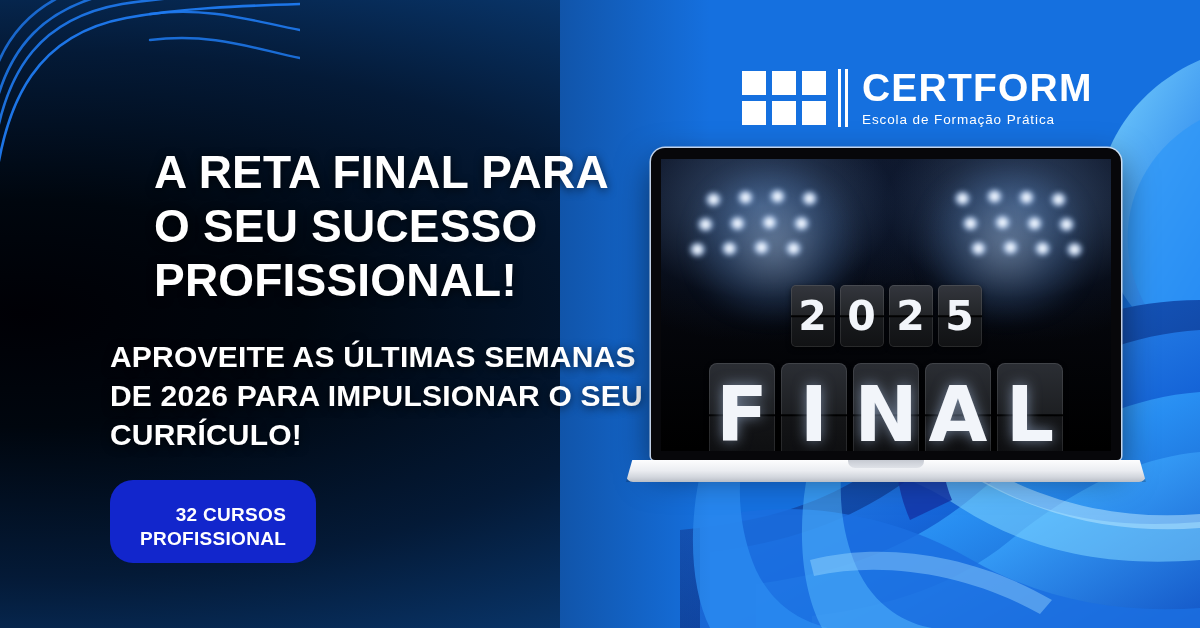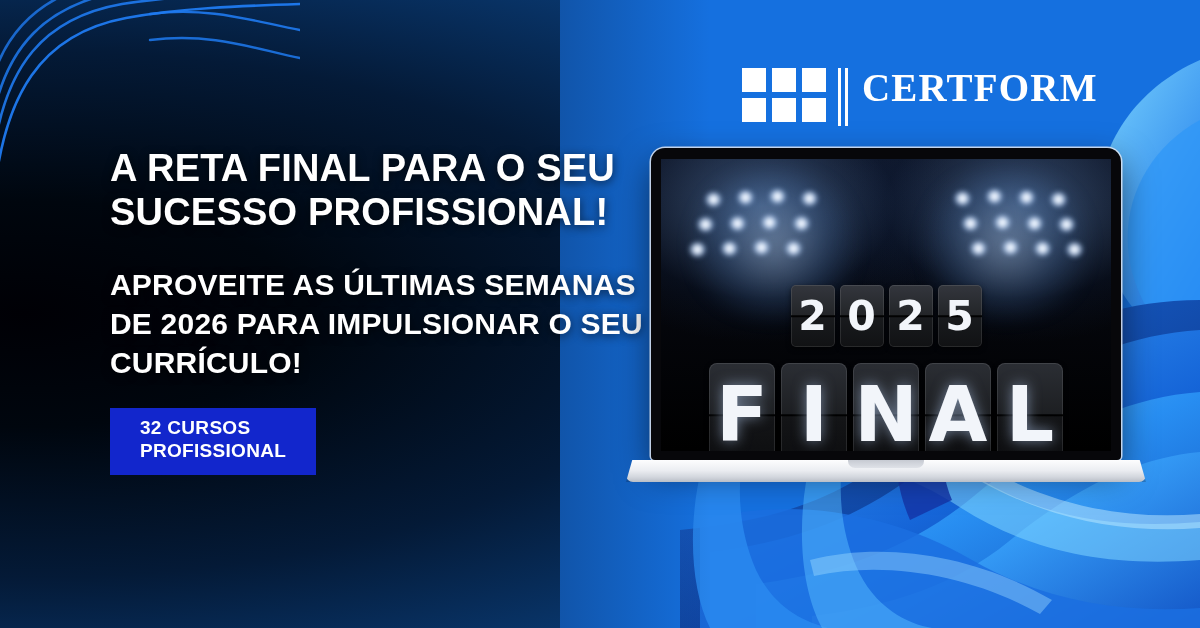--- a/index.html
+++ b/index.html
@@ -29,54 +29,56 @@
   .corner-lines { position:absolute; left:0; top:0; width:300px; height:200px; }
 
   
   .content {
     position:absolute;
     left:110px; top:146px;
     width:540px;
   }
   .headline {
     color:#ffffff;
-    font-size:38px;
+    font-size:46px;
     font-weight:bold;
     line-height:1.17;
     letter-spacing:.2px;
     text-shadow:0 2px 10px rgba(0,0,0,.65);
+    margin-left:44px;
   }
   .subhead {
     margin-top:30px;
     color:#ffffff;
     font-size:30px;
     font-weight:bold;
     line-height:1.3;
     letter-spacing:.2px;
     text-shadow:0 2px 10px rgba(0,0,0,.65);
   }
   .badge {
     margin-top:26px;
     display:inline-block;
     background:#1226cc;
     color:#ffffff;
     font-size:19px;
     font-weight:bold;
     line-height:1.22;
-    text-align:left;
-    padding:8px 30px 13px;
+    text-align:right;
+    padding:23px 30px 13px;
     letter-spacing:.3px;
+    border-radius:23px;
   }
   .badge .b2 { display:block; }
 
   
   .logo {
     position:absolute;
     left:742px; top:68px;
-    display:flex; align-items:flex-start;font-family:Liberation Serif, serif;
+    display:flex; align-items:center;
   }
   .logo-grid {
     display:grid;
     grid-template-columns:repeat(3, 24px);
     grid-template-rows:repeat(2, 24px);
     gap:6px;
   }
   .logo-grid i { display:block; background:#fff; }
   .logo-bars { display:flex; gap:4px; margin:0 14px 0 12px; }
   .logo-bars b { display:block; width:3px; height:58px; background:#fff; }
@@ -252,20 +254,21 @@
         <i></i>
         <i></i>
         <i></i>
     </div>
     <div class="logo-bars">
       <b></b>
         <b></b>
     </div>
     <div>
       <div class="logo-word">CERTFORM</div>
+      <div class="logo-tag">Escola de Formação Prática</div>
     </div>
   </div>
 
   <div class="content">
     <div class="headline">A RETA FINAL PARA O SEU SUCESSO PROFISSIONAL!</div>
     <div class="subhead">APROVEITE AS ÚLTIMAS SEMANAS DE 2026 PARA IMPULSIONAR O SEU CURRÍCULO!</div>
     <div class="badge">
       <span>32 CURSOS</span>
       <span class="b2">PROFISSIONAL</span>
     </div>

